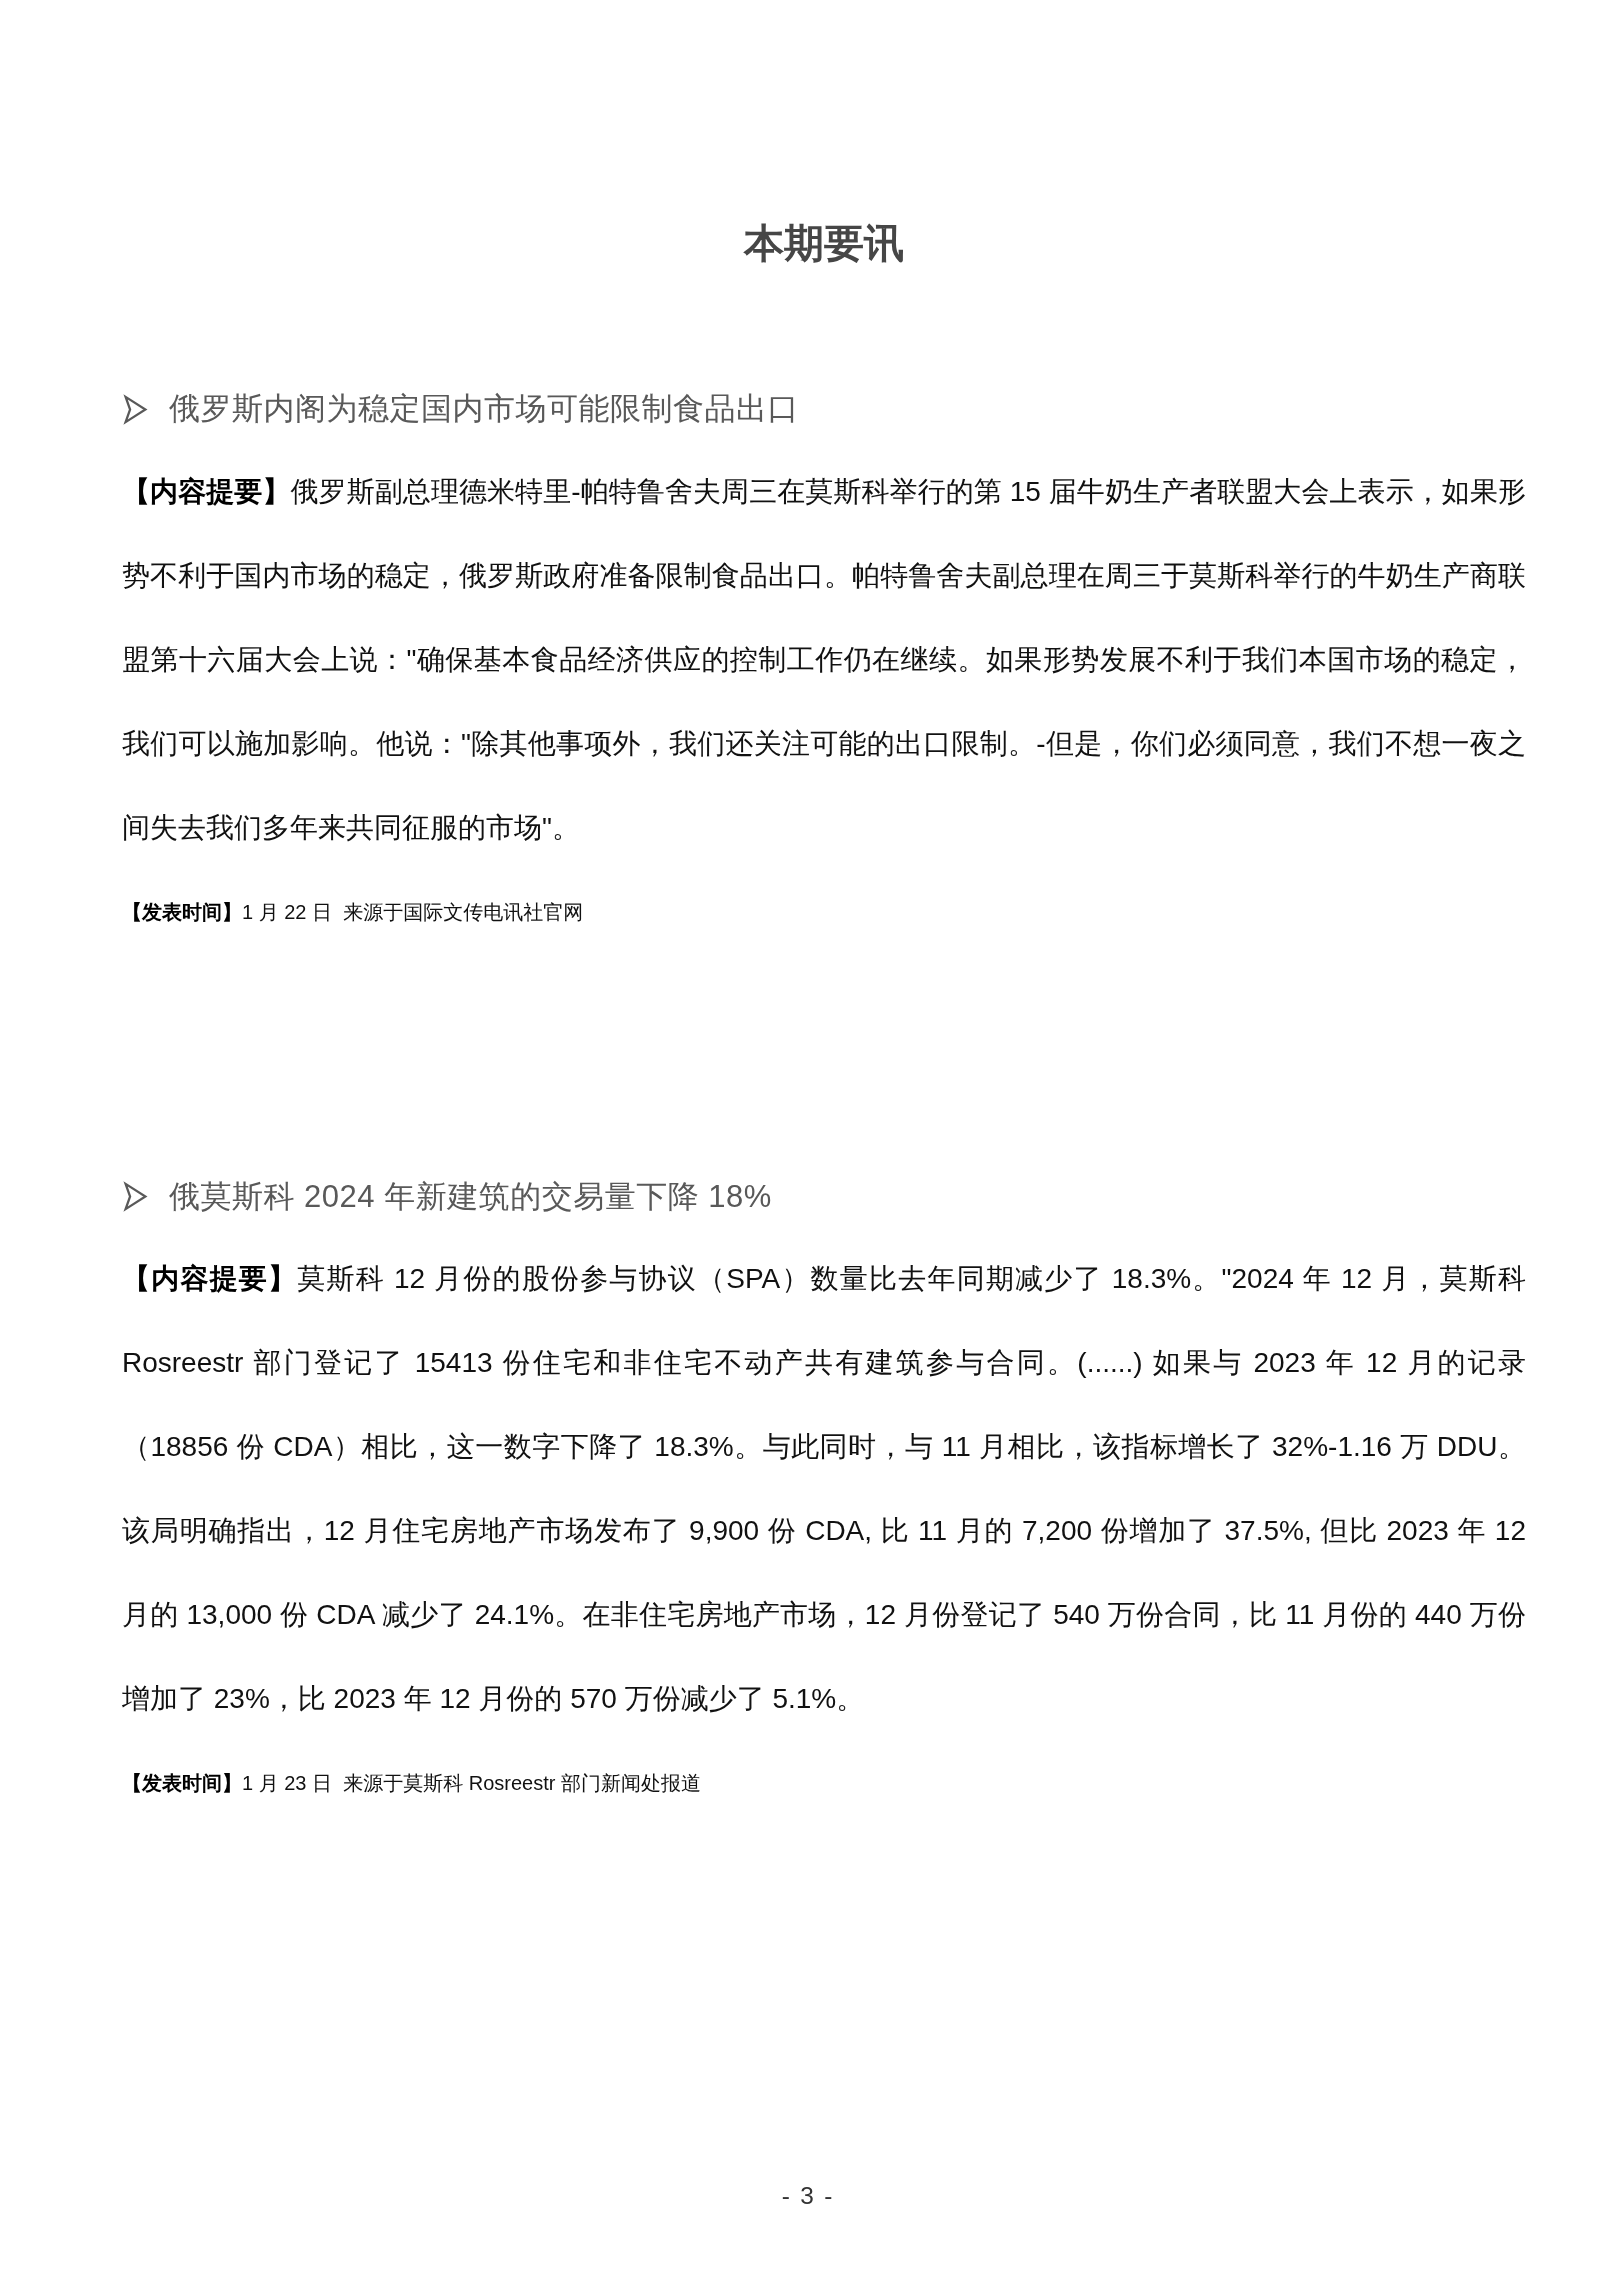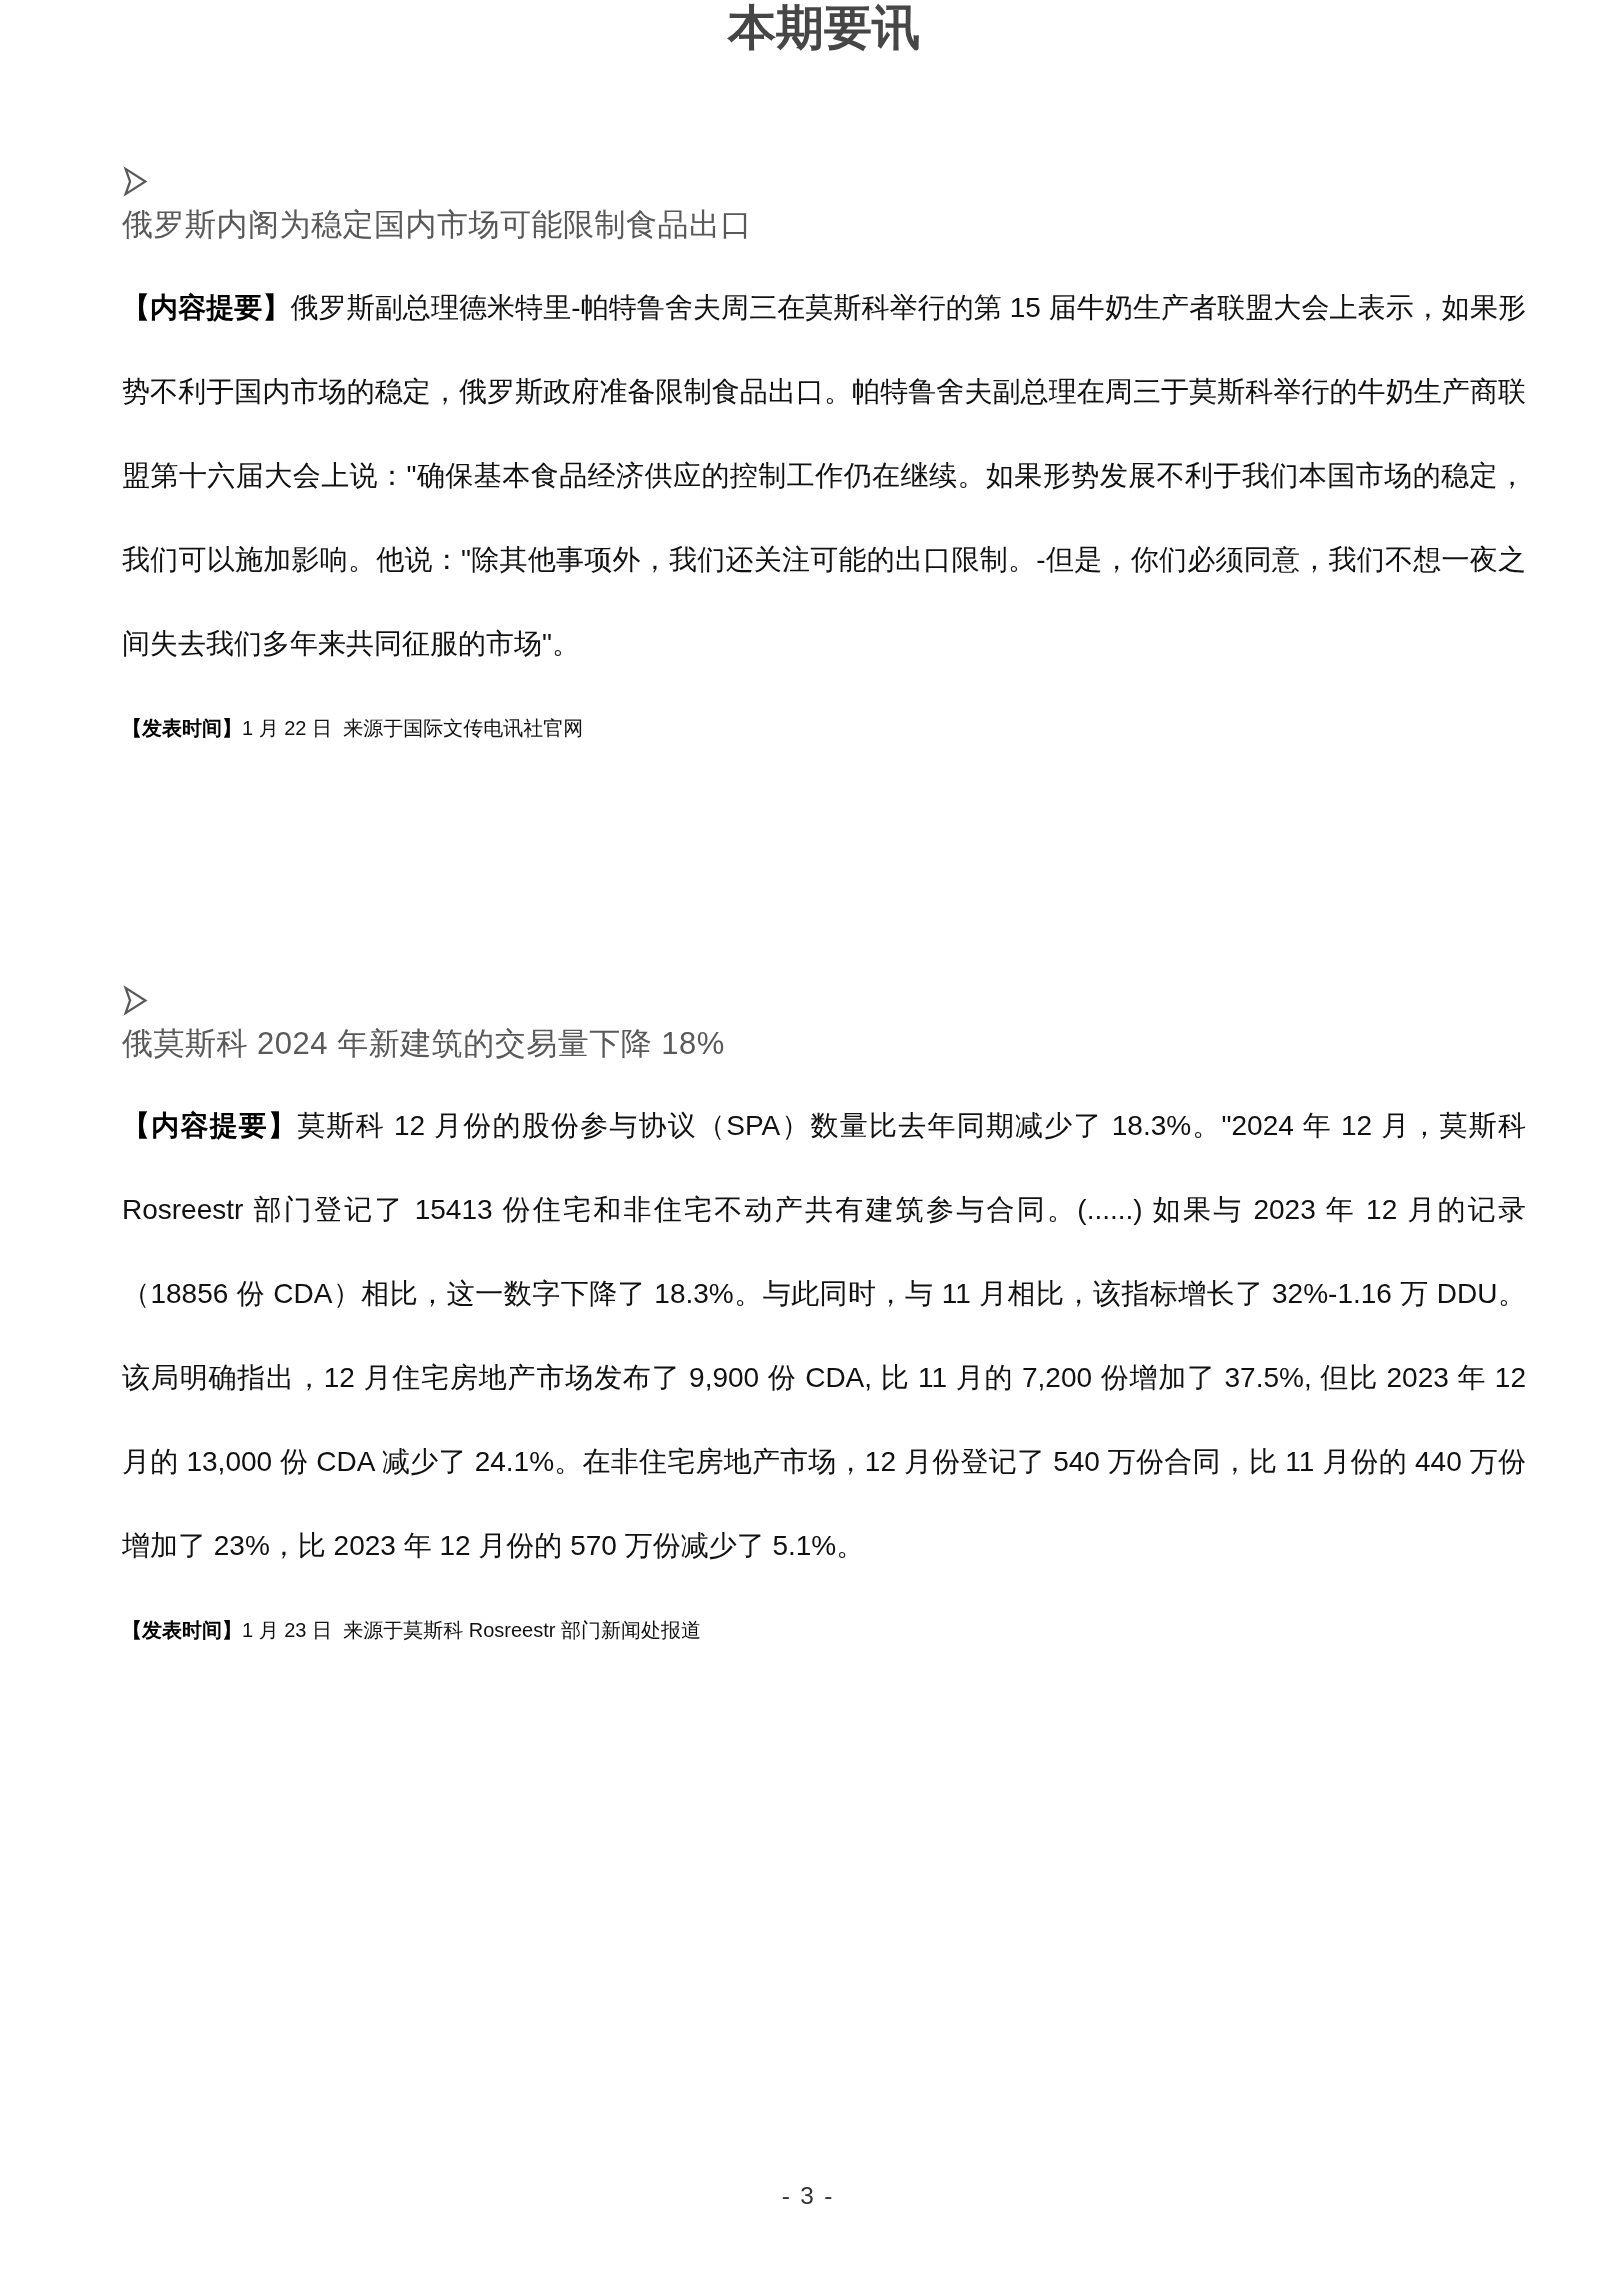--- a/index.html
+++ b/index.html
@@ -14,30 +14,31 @@
     margin: 0 auto;
     background: #ffffff;
     font-family: "Liberation Sans", "DejaVu Sans", sans-serif;
     color: #1a1a1a;
     overflow: hidden;
     box-sizing: border-box;
     padding: 0 90px 0 122px;
   }
   .doc-title {
     margin: 0;
+    padding-top: 215px;
     text-align: center;
-    font-size: 48px;
+    font-size: 40px;
     line-height: 56px;
     font-weight: bold;
     color: #464646;
   }
   .news-heading-row {
     display: flex;
+    align-items: center;
     color: #595959;
-    flex-direction: column;
   }
   .news-heading-row.first { margin-top: 110px; }
   .news-heading-row.second { margin-top: 215px; }
   .bullet-icon {
     flex: 0 0 auto;
     width: 27px;
     height: 31px;
     margin-right: 20px;
     display: inline-block;
   }

